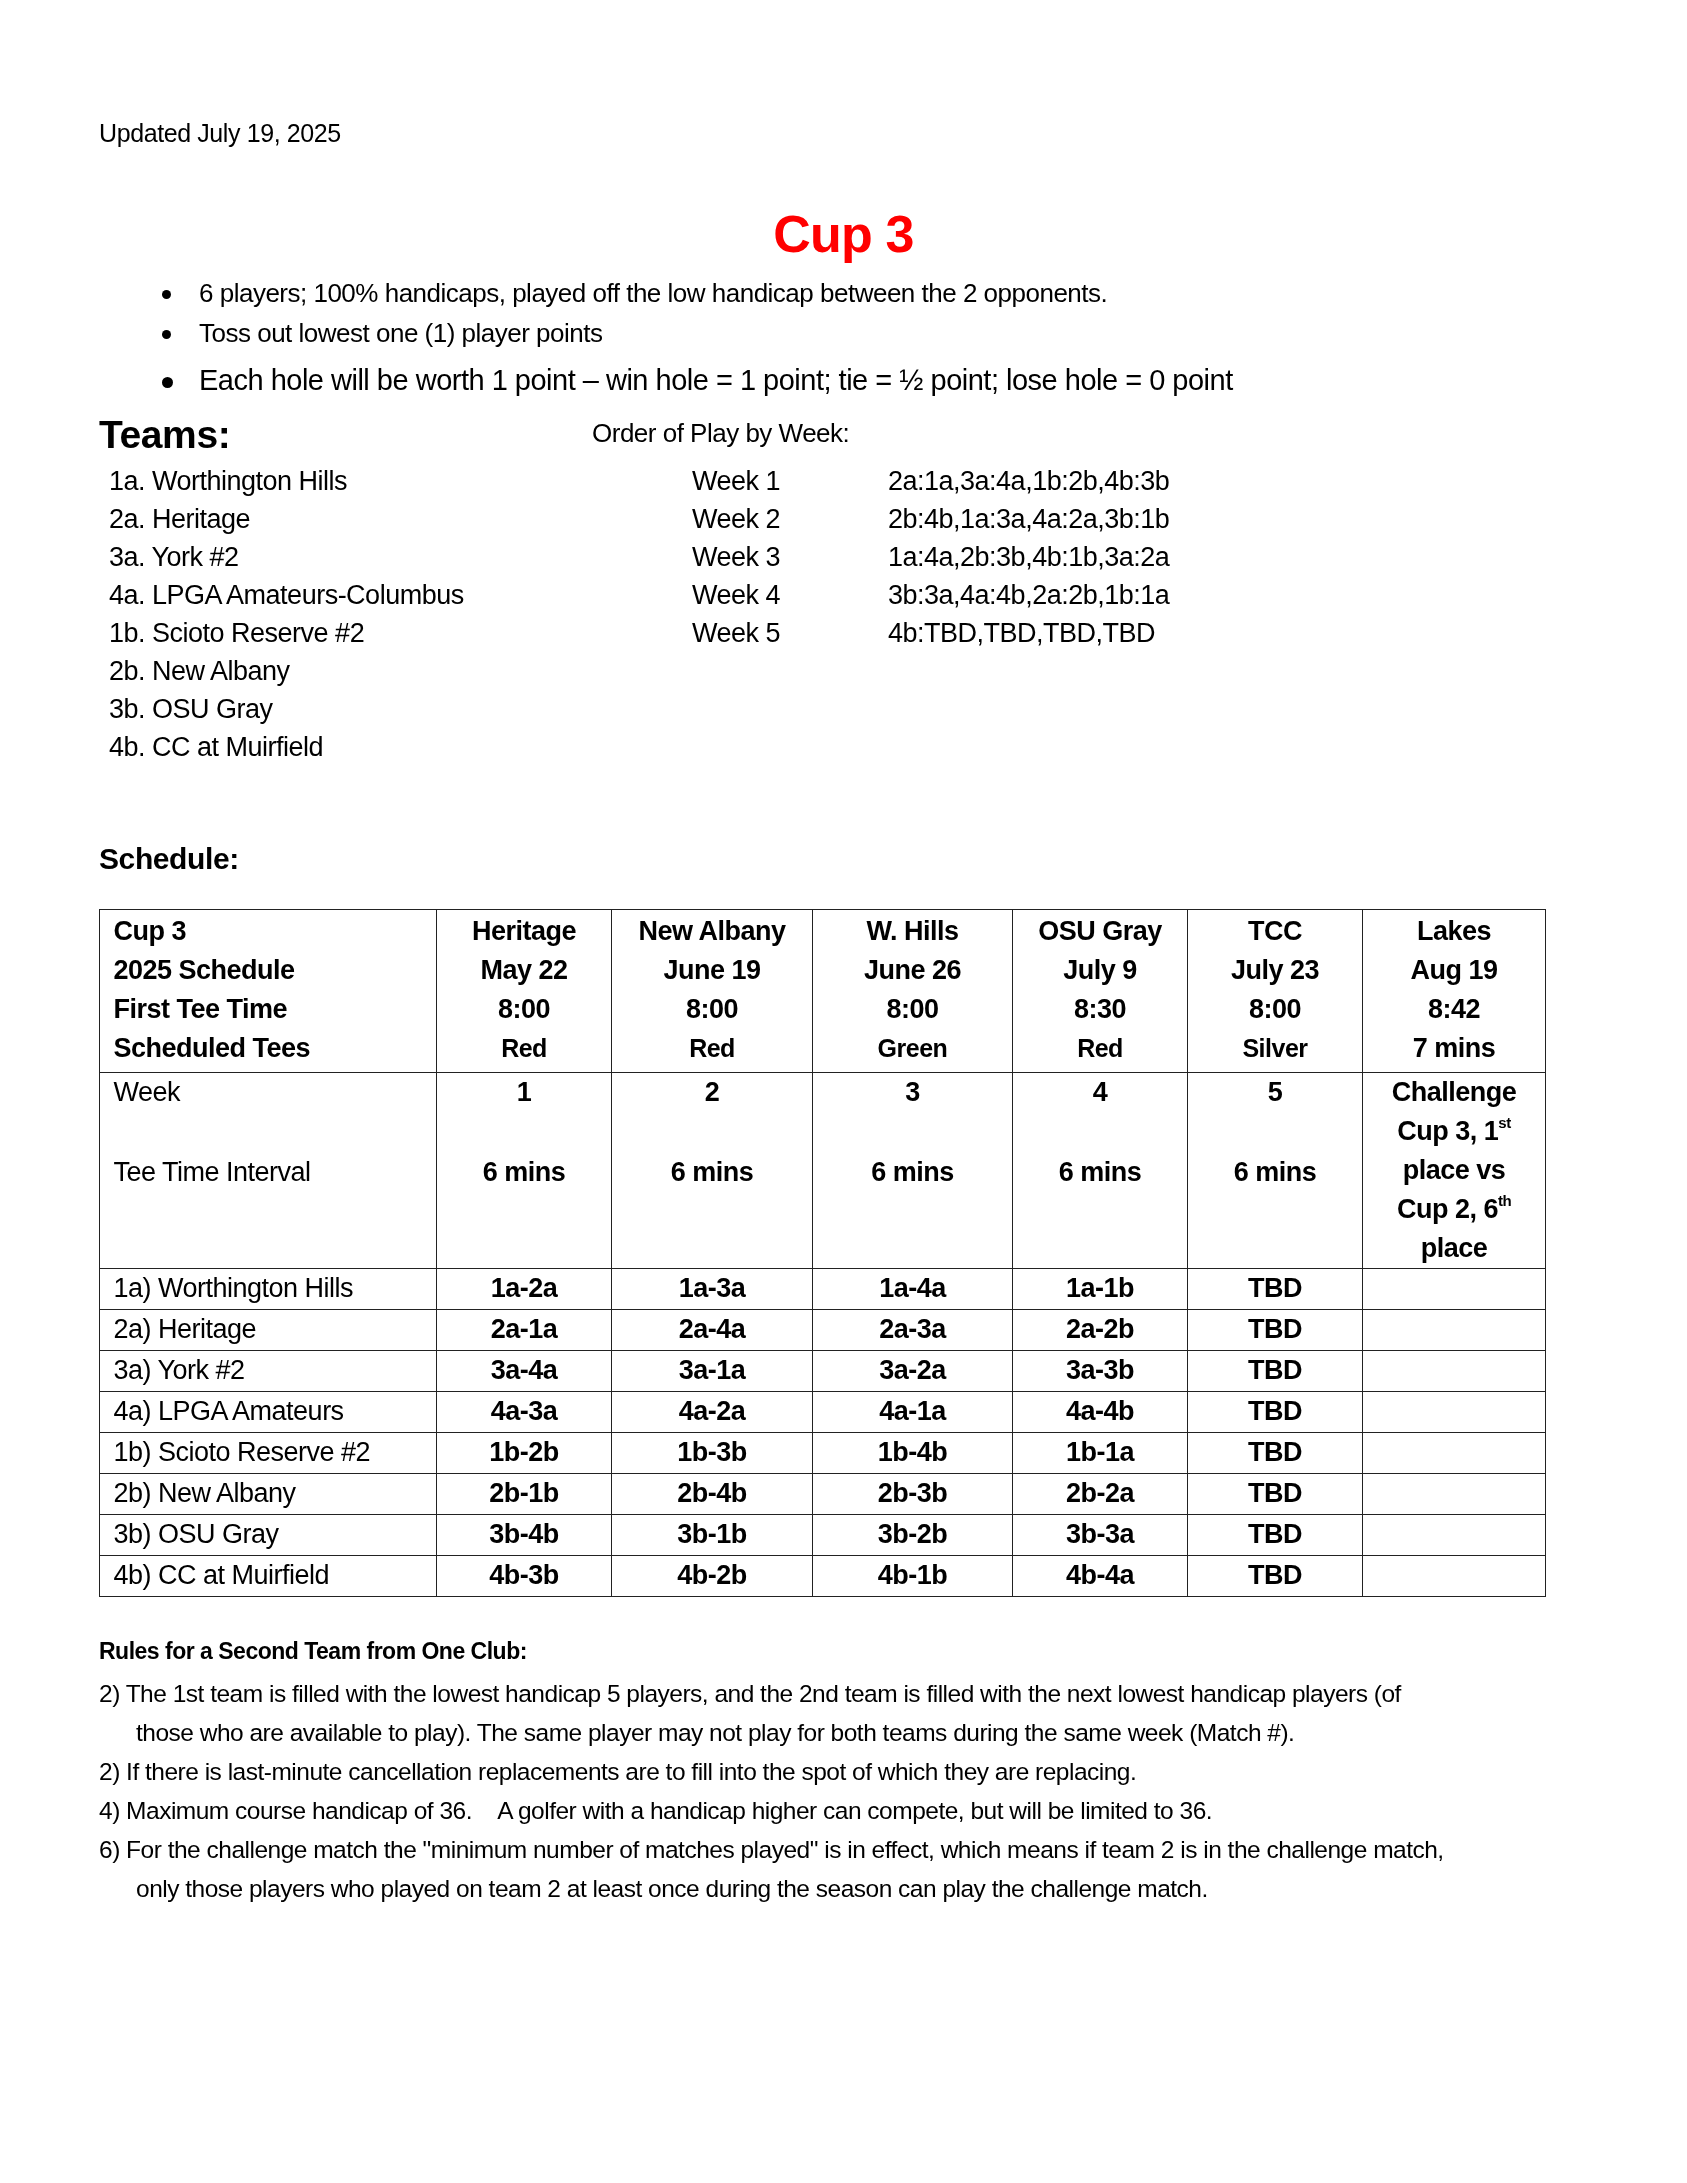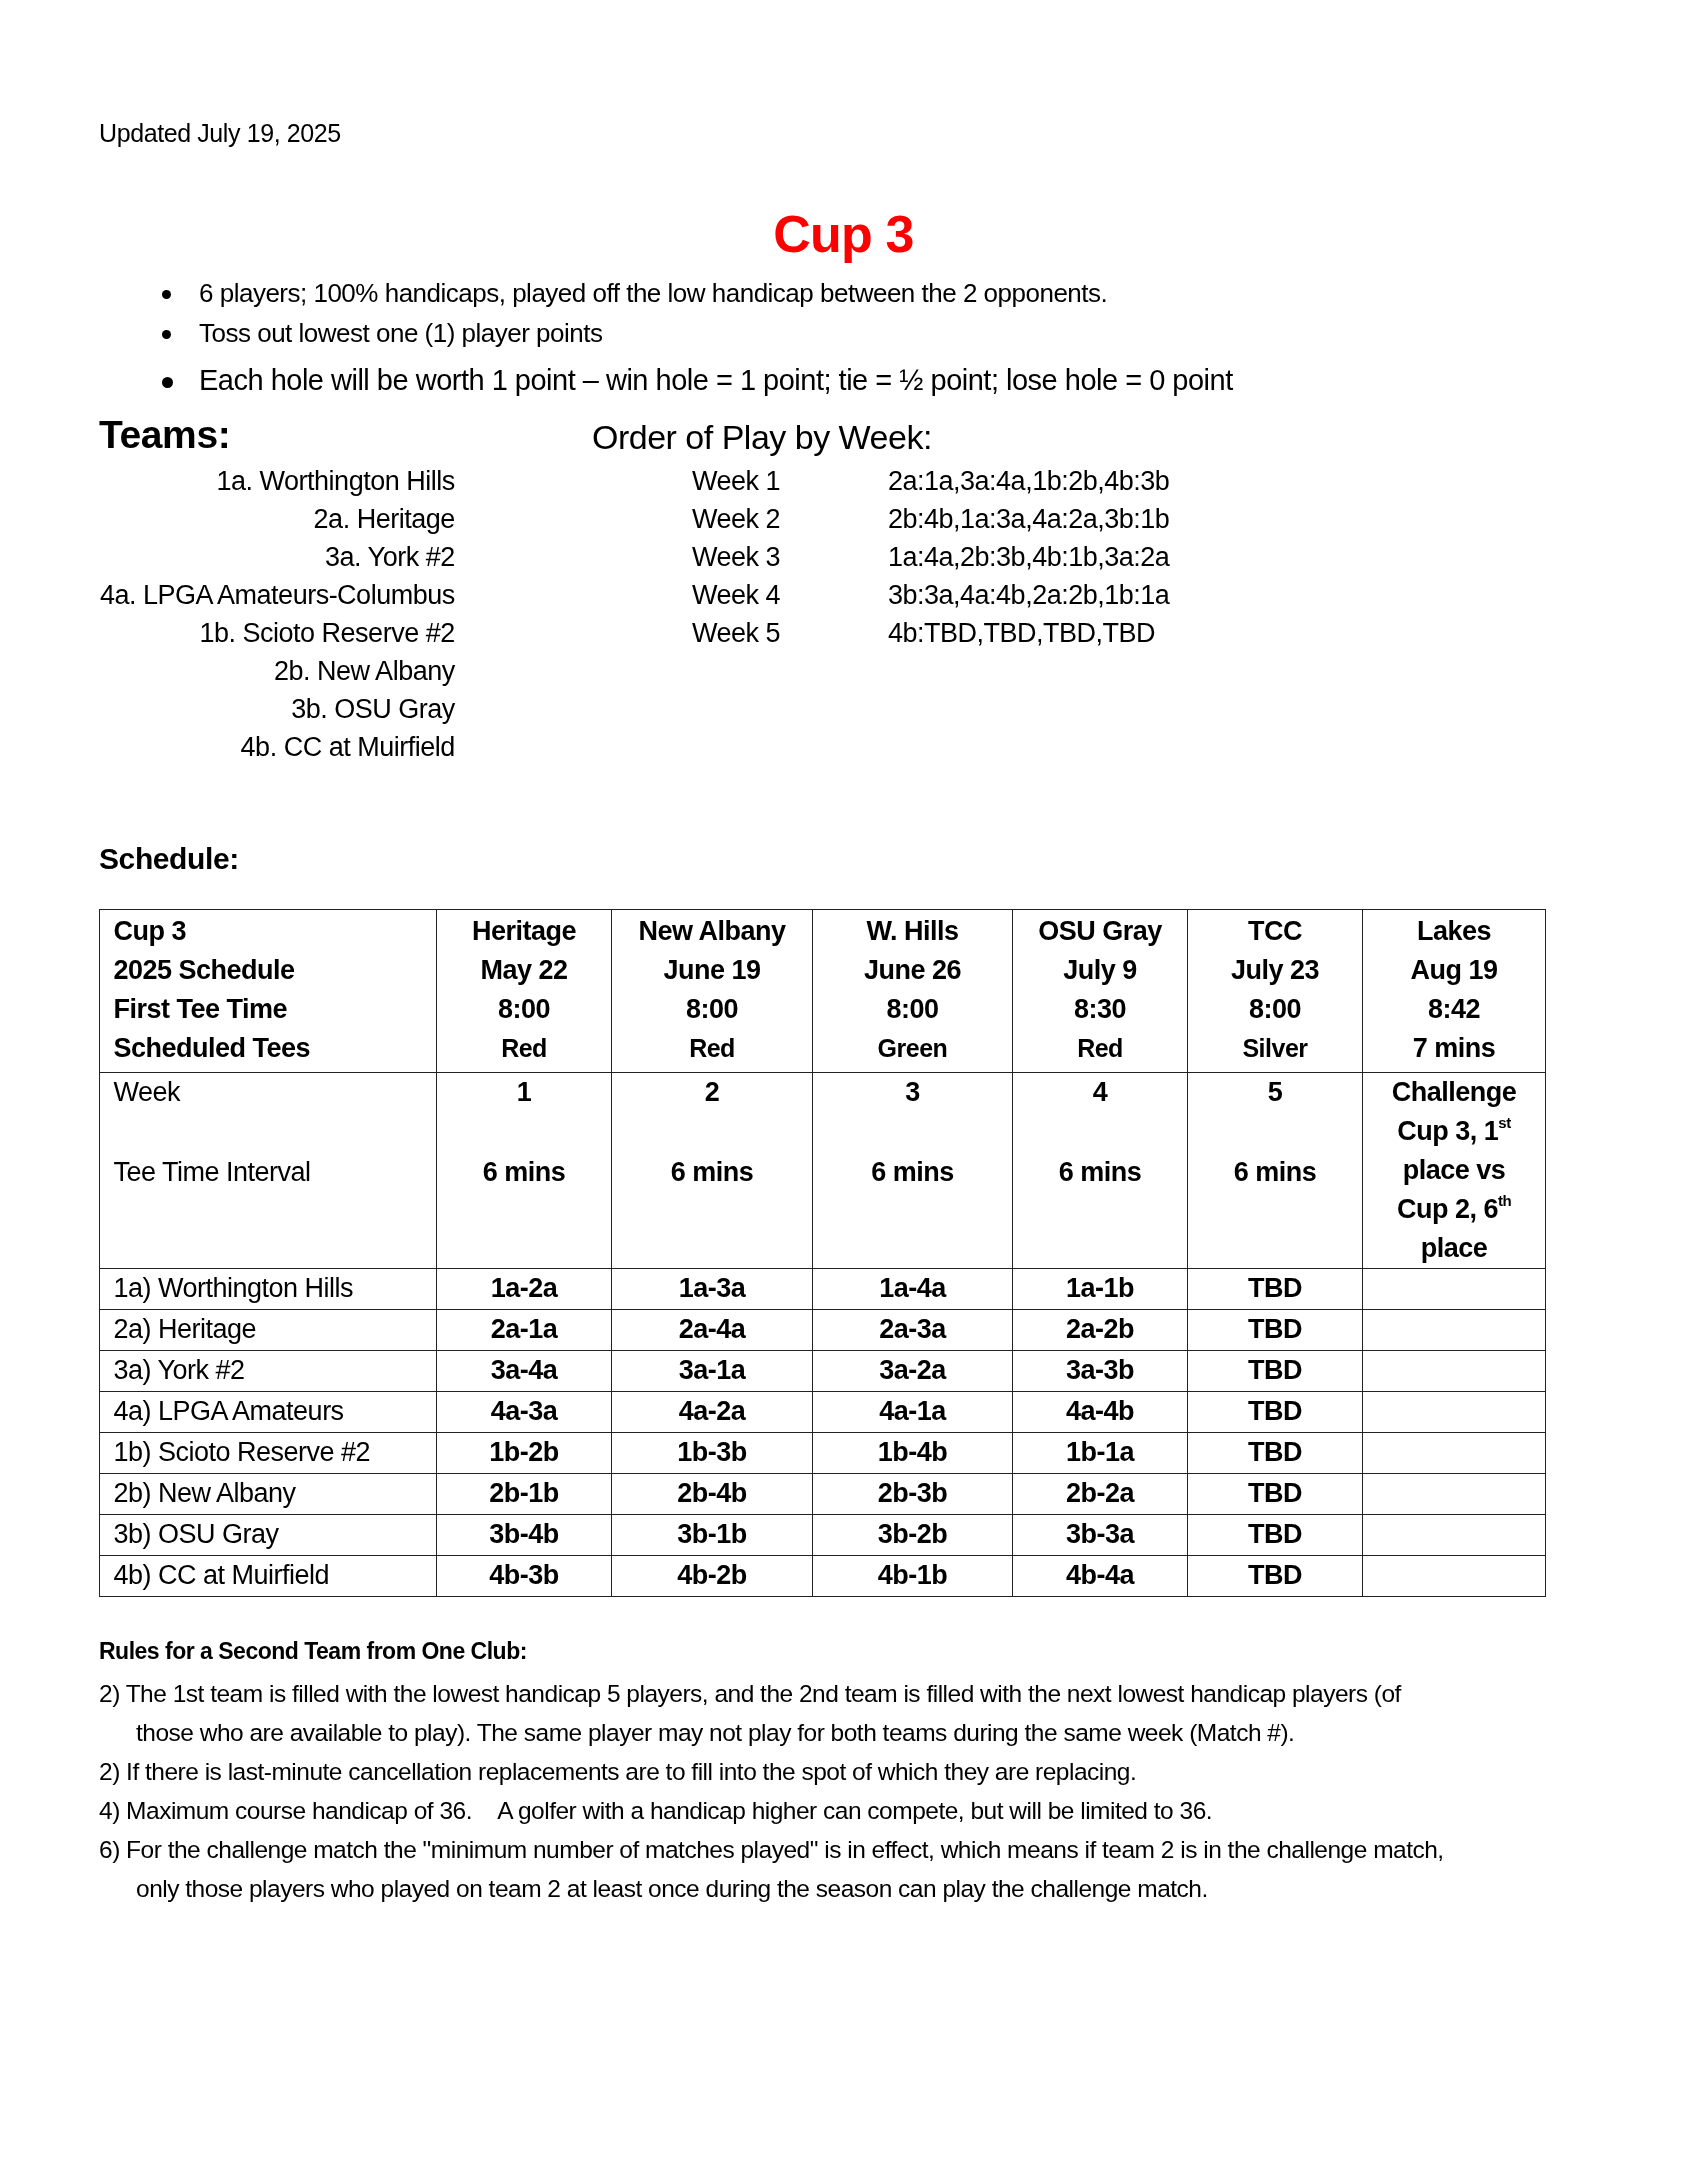--- a/index.html
+++ b/index.html
@@ -10,22 +10,22 @@
   #title { left: 0; width: 1687px; top: 204px; text-align: center; font-size: 52px;
            font-weight: bold; color: #ff0000; letter-spacing: -0.8px; }
   #bullets { left: 148px; top: 278px; margin: 0; padding: 0; list-style: none; }
   #bullets li { position: relative; padding-left: 51px; font-size: 26px; letter-spacing: -0.5px; white-space: nowrap; }
   #bullets li .dot { position: absolute; left: 13.5px; top: 11.8px; width: 9.3px; height: 9.3px; border-radius: 50%; background: #000; }
   #bullets li.b0 { height: 40px; }
   #bullets li.b1 { height: 46px; }
   #bullets li.b2 { font-size: 29px; }
   #bullets li.b2 .dot { width: 11px; height: 11px; top: 12.7px; }
   #teams-heading { left: 99px; top: 413px; font-size: 39px; font-weight: bold; letter-spacing: -0.4px; }
-  #order-heading { left: 592px; top: 418px; font-size: 34px; letter-spacing: -0.5px; }
-  #teams-list { left: 100px; top: 466px; margin: 0; padding: 0; list-style: none; text-align: right; }
+  #order-heading { left: 592px; top: 418px; font-size: 26px; letter-spacing: -0.5px; }
+  #teams-list { left: 109px; top: 466px; margin: 0; padding: 0; list-style: none; }
   #teams-list li { height: 38px; font-size: 27px; letter-spacing: -0.5px; white-space: nowrap; }
   #order-list { left: 692px; top: 466px; margin: 0; padding: 0; list-style: none; }
   #order-list li { height: 38px; font-size: 27px; letter-spacing: -0.5px; white-space: nowrap; position: relative; width: 675px; }
   #order-list li .wk { position: absolute; left: 0; }
   #order-list li .pairs { position: absolute; left: 196px; }
   #schedule-heading { left: 99px; top: 842px; font-size: 30px; font-weight: bold; letter-spacing: -0.4px; }
 
   #sched { position: absolute; left: 99px; top: 909px; border-collapse: collapse; table-layout: fixed; }
   #sched td { border: 1.7px solid #222; padding: 0 13.5px; font-size: 27px; letter-spacing: -0.5px;
               vertical-align: top; white-space: nowrap; line-height: 39px; }

